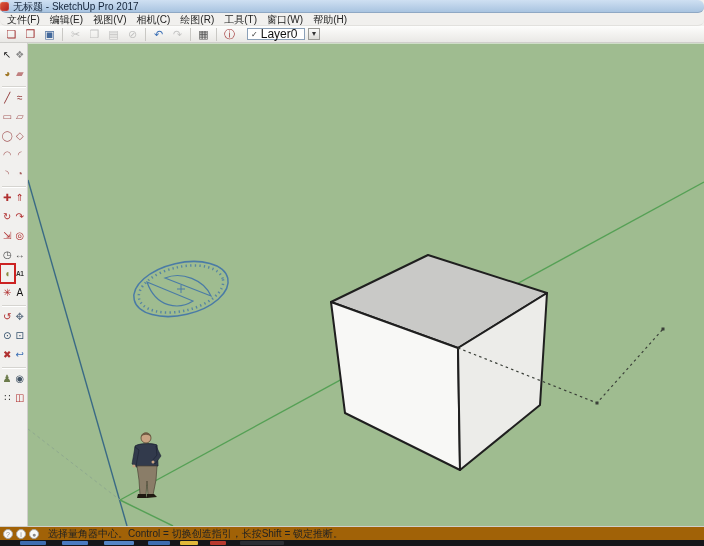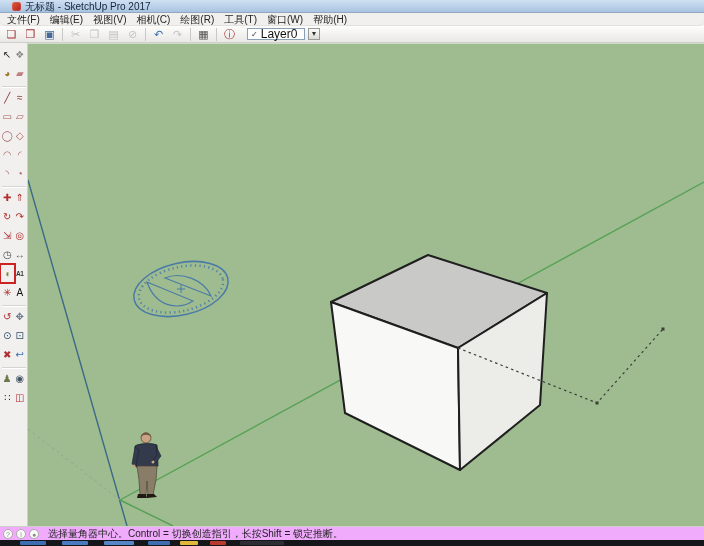--- a/index.html
+++ b/index.html
@@ -1,20 +1,20 @@
 <!DOCTYPE html>
 <html><head>
 <meta charset="utf-8">
 <style>
   html,body{margin:0;padding:0;}
   body{width:704px;height:546px;overflow:hidden;font-family:"Liberation Sans","DejaVu Sans",sans-serif;background:#000;}
   .window{position:relative;width:704px;height:546px;background:#f1f0ee;}
 
   
-  .titlebar{height:13px;background:linear-gradient(#cfe0f2,#a9c4e0);display:flex;align-items:center;padding:0 12px;border-bottom:1px solid #8fa8c4;box-sizing:border-box;}
+  .titlebar{height:13px;background:linear-gradient(#cfe0f2,#a9c4e0);display:flex;align-items:center;padding:0 0;border-bottom:1px solid #8fa8c4;box-sizing:border-box;border-radius:6px;}
   .app-icon{width:9px;height:9px;background:linear-gradient(135deg,#e05a3a,#b02020);border-radius:2px;margin-right:4px;flex:0 0 auto;box-shadow:inset 0 0 1px #fff;}
   .title-text{font-size:10px;color:#15253a;white-space:nowrap;line-height:13px;}
 
   
   .menubar{height:13px;background:#f1f0ee;display:flex;align-items:center;padding-left:2px;border-bottom:1px solid #e2e1de;box-sizing:border-box;border-radius:6px;}
   .menu-item{font-size:10px;color:#222;padding:0 5px;line-height:13px;white-space:nowrap;cursor:default;}
 
   
   .toolbar{height:17px;background:linear-gradient(#fdfdfc,#e9e8e5);border-bottom:1px solid #cfcecb;display:flex;align-items:center;padding-left:2px;box-sizing:border-box;}
   .tb-buttons{display:flex;align-items:center;height:100%;}
@@ -33,21 +33,21 @@
   .tool{width:13px;height:17px;font-size:10px;line-height:17px;text-align:center;cursor:default;overflow:hidden;}
   .tool.tool-small{font-size:6.5px;letter-spacing:-0.5px;font-weight:bold;}
   .tool.hl{outline:2px solid #cc2222;outline-offset:0px;}
   .pal-div{height:5px;display:flex;align-items:center;}
   .pal-div:before{content:"";display:block;height:1px;width:24px;margin:0 auto;background:#d5d4d0;box-shadow:0 1px 0 #fff;}
 
   .canvas{position:relative;flex:1 1 auto;background:#9fbc90;box-shadow:inset 0 1px 0 rgba(255,255,255,.5);}
   .canvas svg{position:absolute;left:0;top:0;width:100%;height:100%;display:block;}
 
   
-  .statusbar{height:14px;background:#f0abfc;border-top:1px solid #cfcecb;display:flex;align-items:center;padding-left:3px;box-sizing:border-box;}
+  .statusbar{height:14px;background:#a16207;border-top:1px solid #cfcecb;display:flex;align-items:center;padding-left:3px;box-sizing:border-box;}
   .sb-icons{display:flex;align-items:center;margin-right:6px;}
   .sb-icon{width:10px;height:10px;border:1px solid #aaa;border-radius:50%;font-size:7px;line-height:9px;text-align:center;color:#888;margin-right:3px;background:#fafaf8;box-sizing:border-box;}
   .sb-msg{font-size:10px;color:#222;white-space:nowrap;line-height:14px;}
 
   
   .taskbar{height:6px;background:#15161a;position:relative;}
   .tk-blob{position:absolute;top:1px;height:4px;border-radius:1px;}
 </style>
 </head>
 <body>

